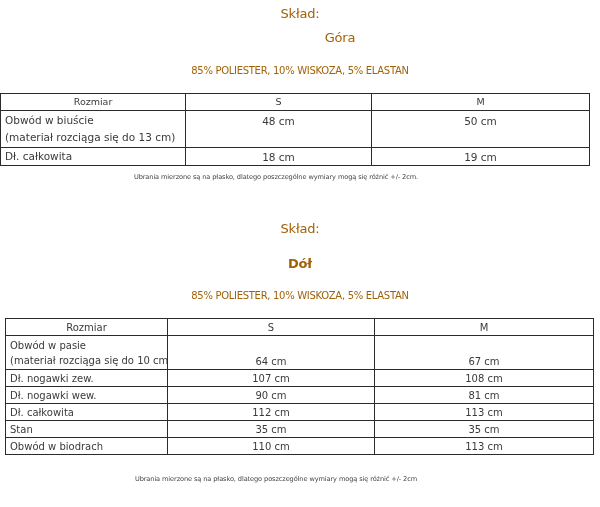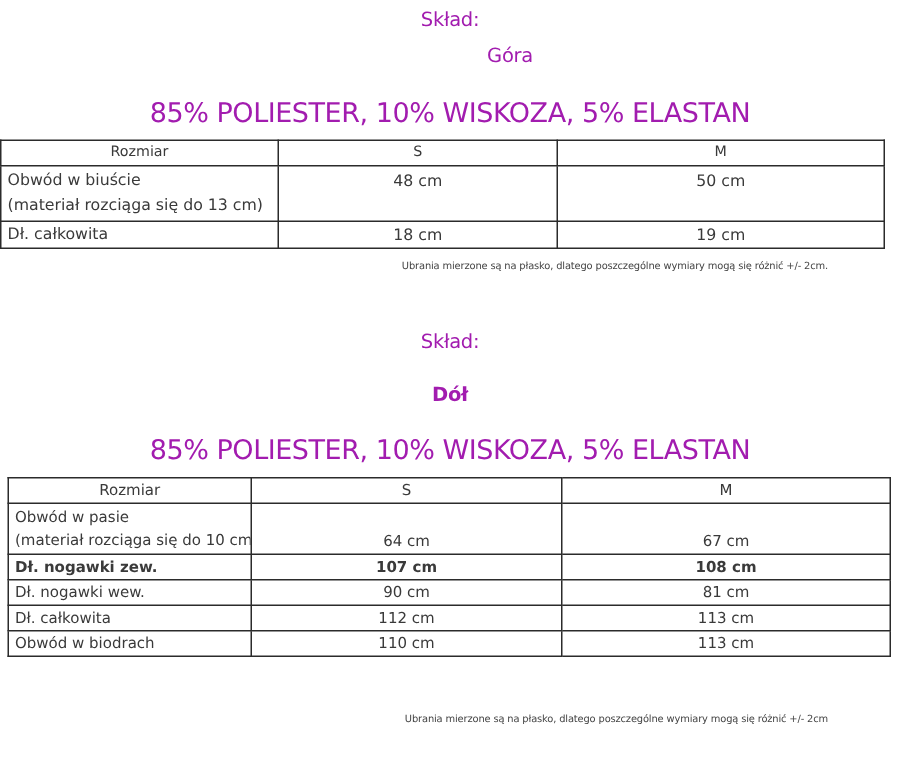--- a/index.html
+++ b/index.html
@@ -2,37 +2,37 @@
 <html><head>
 <meta charset="utf-8">
 <style>
   html, body { margin: 0; padding: 0; background: #ffffff; }
   body {
     width: 600px; height: 507px; position: relative; overflow: hidden;
     font-family: "DejaVu Sans", sans-serif; color: #2b2b2b;
   }
   .heading {
     position: absolute; left: 0; width: 600px; text-align: center;
-    font-size: 13px; color: #a21caf; letter-spacing: -0.2px;
+    font-size: 13px; color: #a16207; letter-spacing: -0.2px;
   }
-  .fabric { font-size: 18px; letter-spacing: -0.3px; }
+  .fabric { font-size: 10px; letter-spacing: -0.3px; }
   table.sizes {
     position: absolute; border-collapse: collapse; table-layout: fixed;
     font-size: 10.5px; color: #3a3a3a;
   }
   table.sizes td {
     border: 1.5px solid #2b2b2b; padding: 0 4px; line-height: 16px;
     overflow: hidden; white-space: nowrap;
   }
   table.sizes td.c { text-align: center; }
   table.sizes td.label { text-align: left; }
   table.sizes tr.hdr td { font-size: 9.5px; }
   .v-bot { vertical-align: bottom; }
   .note {
-    position: absolute; left: 0; width: 552px; text-align: right;
+    position: absolute; left: 0; width: 552px; text-align: center;
     font-size: 6.6px; color: #444; letter-spacing: -0.1px;
   }
   #t1 { left: 0px; top: 93px; width: 589px; }
   #t2 { left: 5px; top: 318px; width: 588px; }
   #t2 td { font-size: 10px; line-height: 15px; }
 </style>
 </head>
 <body>
 
 <div class="heading" style="top:6px;">Skład:</div>
@@ -85,35 +85,40 @@
     <td class="c">M</td>
   </tr>
   <tr style="height:34px;">
     <td class="label">
       <div>Obwód w pasie</div>
       <div>(materiał rozciąga się do 10 cm)</div>
     </td>
     <td class="c v-bot">64 cm</td>
     <td class="c v-bot">67 cm</td>
   </tr>
-  <tr style="height:17px;font-weight:bold;">
+  <tr style="height:17px;">
     <td class="label">Dł. nogawki zew.</td>
     <td class="c">107 cm</td>
     <td class="c">108 cm</td>
   </tr>
   <tr style="height:17px;">
     <td class="label">Dł. nogawki wew.</td>
     <td class="c">90 cm</td>
     <td class="c">81 cm</td>
   </tr>
   <tr style="height:17px;">
     <td class="label">Dł. całkowita</td>
     <td class="c">112 cm</td>
     <td class="c">113 cm</td>
   </tr>
   <tr style="height:17px;">
+    <td class="label">Stan</td>
+    <td class="c">35 cm</td>
+    <td class="c">35 cm</td>
+  </tr>
+  <tr style="height:17px;">
     <td class="label">Obwód w biodrach</td>
     <td class="c">110 cm</td>
     <td class="c">113 cm</td>
   </tr>
 </tbody>
   </table>
 <div class="note" style="top:475px;">Ubrania mierzone są na płasko, dlatego poszczególne wymiary mogą się różnić +/- 2cm</div>
 
 </body></html>

